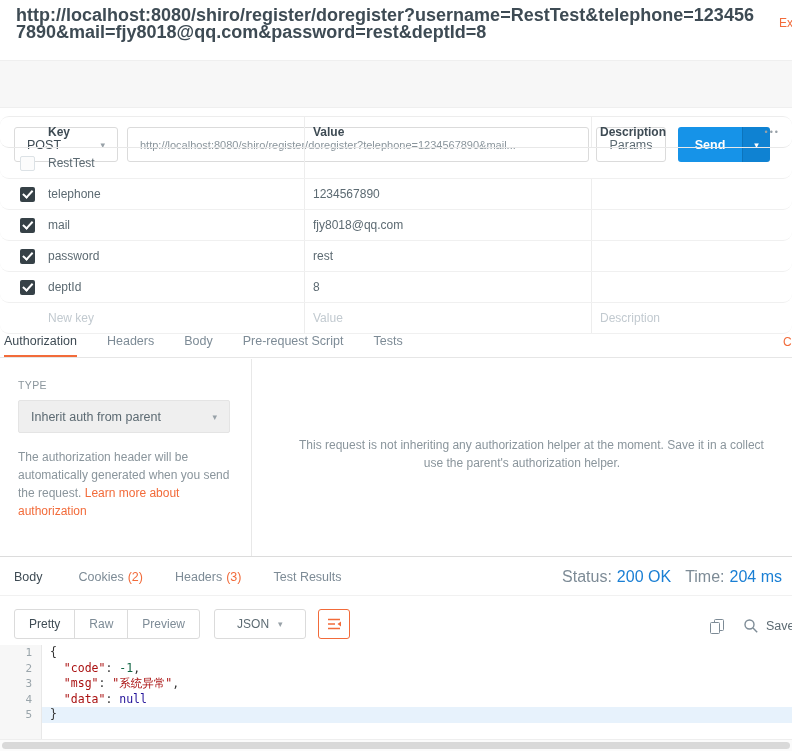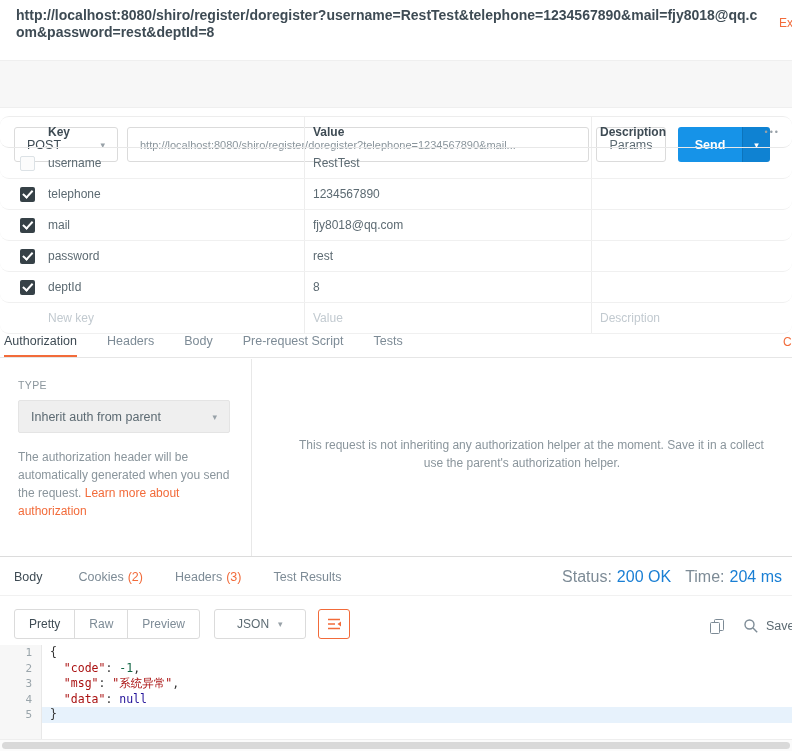--- a/index.html
+++ b/index.html
@@ -2,21 +2,21 @@
 <html><head>
 <meta charset="utf-8">
 <style>
   html,body{margin:0;padding:0;}
   body{width:792px;height:751px;overflow:hidden;background:#fff;
        font-family:"Liberation Sans","DejaVu Sans",sans-serif;color:#3E4B54;}
   .screen{position:relative;width:792px;height:751px;overflow:hidden;background:#fff;}
 
   
   .top-url{position:absolute;left:16px;top:7px;width:742px;font-weight:bold;
-           font-size:14px;line-height:17px;color:#3E4B54;word-break:break-all;}
+           font-size:18px;line-height:17px;color:#3E4B54;word-break:break-all;}
   .examples-link{position:absolute;left:779px;top:16px;color:#F26B3A;font-size:12px;white-space:nowrap;}
 
   
   .req-bar{position:absolute;left:0;top:60px;width:792px;height:48px;background:#F7F7F7;
            border-top:1px solid #EFEFEF;border-bottom:1px solid #EFEFEF;box-sizing:border-box;}
   .ctrl{position:absolute;top:66px;height:35px;box-sizing:border-box;background:#fff;
         border:1px solid #DBDBDB;border-radius:3px;font-size:12.5px;}
   .method-dd{left:14px;width:104px;display:flex;align-items:center;justify-content:space-between;
              padding:0 12px;color:#3E4B54;}
   .url-field{left:127px;width:462px;display:flex;align-items:center;padding:0 12px;
@@ -142,21 +142,20 @@
       <div class="cell b">Key</div>
       <div class="cell b">Value</div>
       <div class="cell">Description</div>
       <div class="more-dots">•••</div>
     </div>
 
     <div class="pt-row">
       <div class="cell-check">
           <span class="cb unchecked"></span>
         </div>
-      <div class="cell b">username</div>
       <div class="cell b">RestTest</div>
       <div class="cell"></div>
     </div>
 
     <div class="pt-row">
       <div class="cell-check">
           <span class="cb checked"></span>
         </div>
       <div class="cell b">telephone</div>
       <div class="cell b">1234567890</div>

